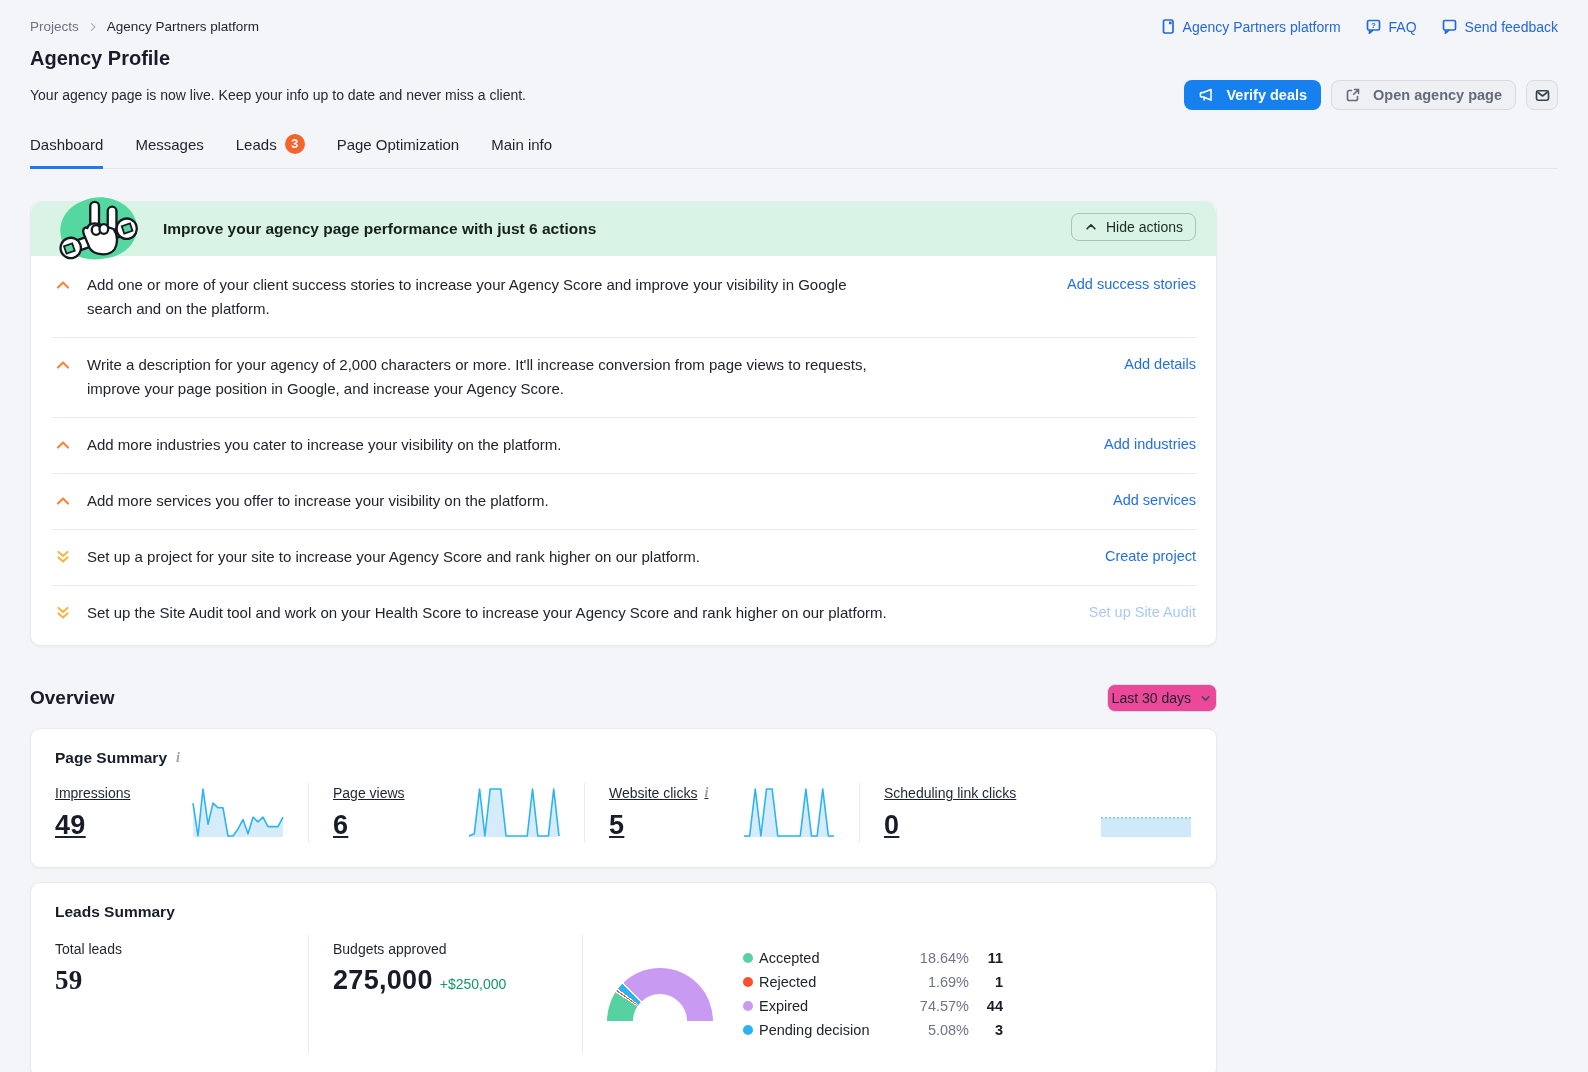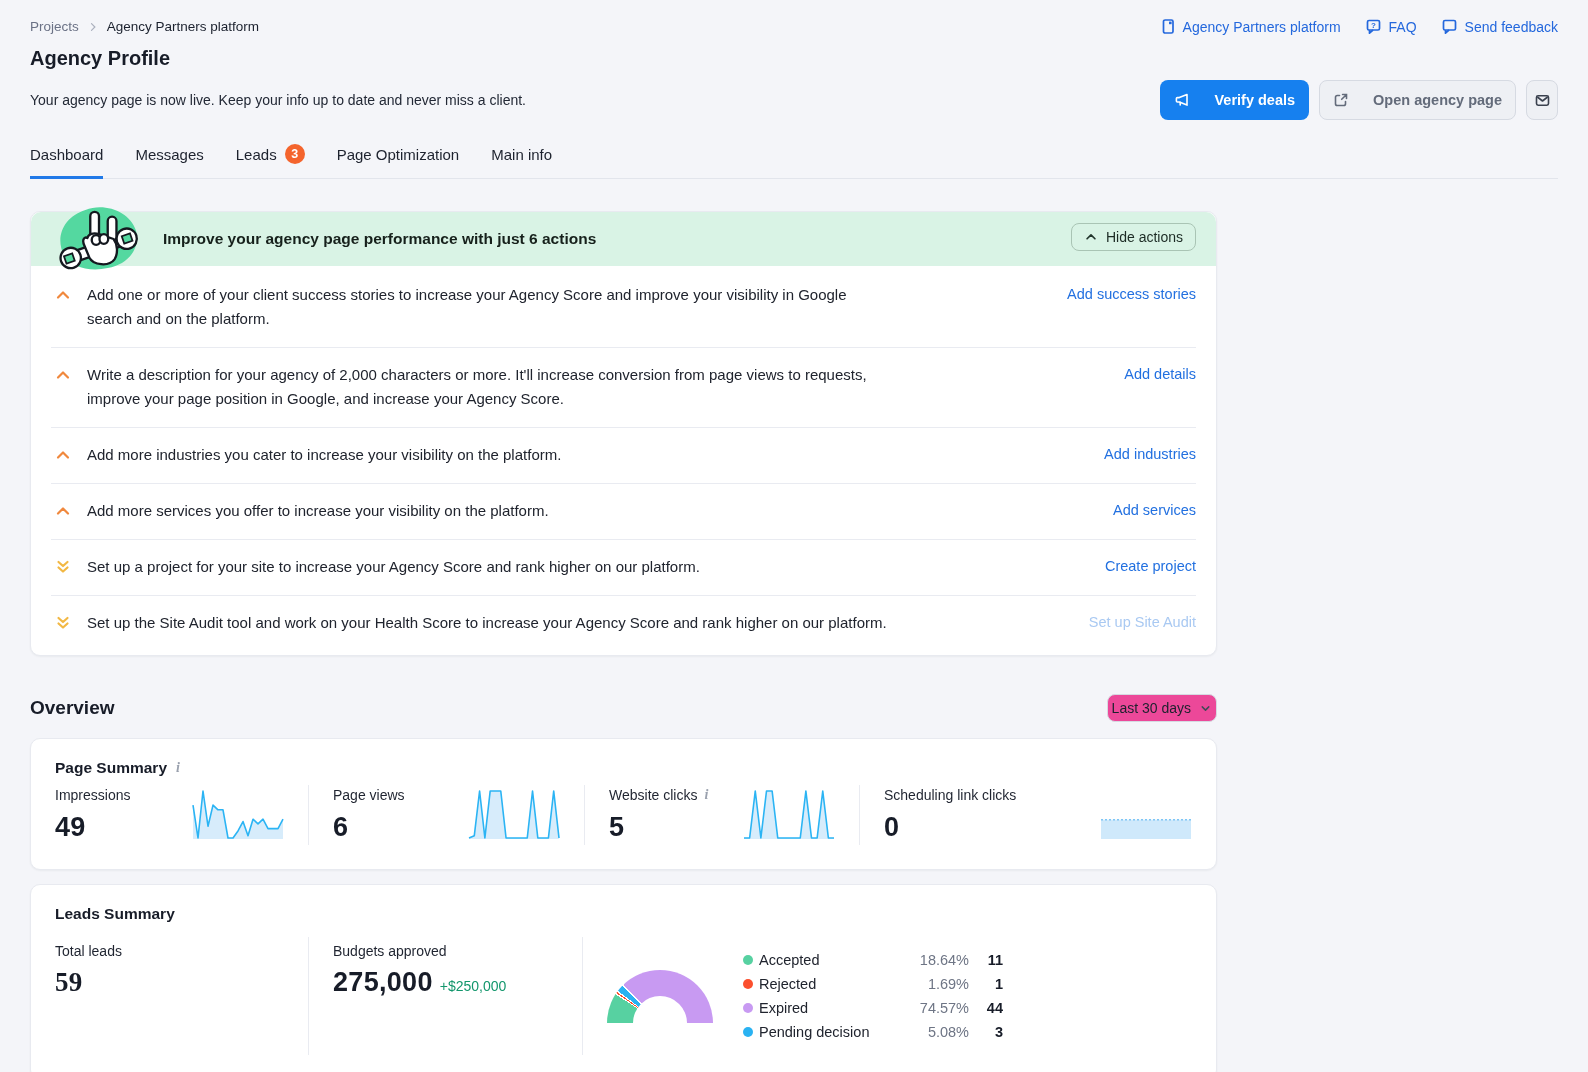--- a/index.html
+++ b/index.html
@@ -16,21 +16,21 @@
   .crumb-root { color:#6b7286; cursor:pointer; }
   .crumb-current { color:#1b212e; }
   .crumb-sep { display:flex; align-items:center; }
   .top-links { display:flex; align-items:center; gap:24px; }
   .top-link { display:flex; align-items:center; gap:7px; color:#2468dd; font-size:14px; cursor:pointer; }
   .title-block { padding:12px 30px 0; }
   h1 { font-size:20px; font-weight:700; color:#171c28; }
   .sub-row { display:flex; justify-content:space-between; align-items:center; padding:10px 30px 0; }
   .subtitle { font-size:14px; color:#232936; }
   .header-buttons { display:flex; align-items:center; gap:10px; }
-  .btn { display:flex; align-items:center; gap:24px; border-radius:8px; font-size:14.5px; cursor:pointer; height:40px; padding:0 13px; border:1px solid transparent; }
+  .btn { display:flex; align-items:center; gap:12px; border-radius:8px; font-size:14.5px; cursor:pointer; height:30px; padding:0 13px; border:1px solid transparent; }
   .btn-primary { background:#1680ef; color:#fff; font-weight:700; }
   .btn-secondary { background:#eef0f4; border-color:#d6dae2; color:#636b7a; font-weight:600; }
   .btn-icon { width:32px; justify-content:center; padding:0; }
   
   .tabs { display:flex; gap:32px; margin:18px 30px 0; border-bottom:1px solid #e2e5ec; }
   .tab { font-size:15px; color:#1d222e; padding:6px 0 12px; cursor:pointer; display:flex; align-items:center; gap:8px; border-bottom:3px solid transparent; margin-bottom:-1px; }
   .tab.active { border-bottom-color:#2079e8; font-weight:400; }
   .tab-badge { background:#f4642d; color:#fff; width:20px; height:20px; border-radius:50%; font-size:12.5px; font-weight:700; display:inline-flex; align-items:center; justify-content:center; }
   
   .main { width:1187px; margin-left:30px; }
@@ -50,21 +50,21 @@
   .action-link.disabled { color:#a9c9f2; cursor:default; }
   
   .overview-row { display:flex; justify-content:space-between; align-items:center; margin-top:38px; }
   .overview-title { font-size:19px; font-weight:700; color:#171c28; }
   .range-select { display:flex; align-items:center; gap:8px; background:#ec4899; border:1px solid #d6dae2; border-radius:8px; padding:5px 4px; font-size:14px; color:#1d222e; cursor:pointer;justify-content:center; }
   
   .summary-card { margin-top:16px; padding:20px 0 24px; }
   .card-title-row { display:flex; align-items:center; gap:9px; padding:0 24px; }
   .card-title { font-size:15.5px; font-weight:700; color:#171c28; }
   .info-icon { font-family:"Liberation Serif", serif; font-style:italic; font-weight:700; font-size:14px; color:#9aa1ae; cursor:pointer; }
-  .metrics-row { display:flex; margin-top:8px; }
+  .metrics-row { display:flex; margin-top:16px;text-decoration:underline; }
   .metric { position:relative; padding:2px 24px 0; height:60px; }
   .metric + .metric { border-left:1px solid #e9ebf1; }
   .m1 { width:277px; } .m2 { width:276px; } .m3 { width:275px; } .m4 { width:357px; }
   .metric-label-row { display:flex; align-items:center; gap:7px; }
   .metric-label { font-size:14px; color:#1f2430; }
   .metric-value { font-size:27px; font-weight:800; color:#171c28; margin-top:9px; letter-spacing:.3px; }
   .spark { position:absolute; right:24px; top:0; }
   
   .leads-card { margin-top:14px; padding:20px 0 24px; }
   .leads-row { display:flex; margin-top:14px; min-height:118px; }

